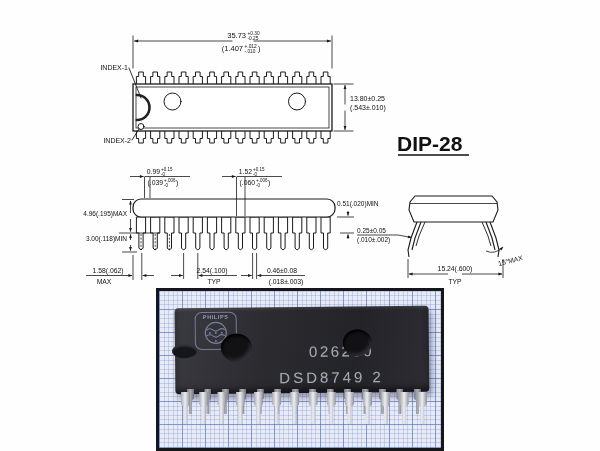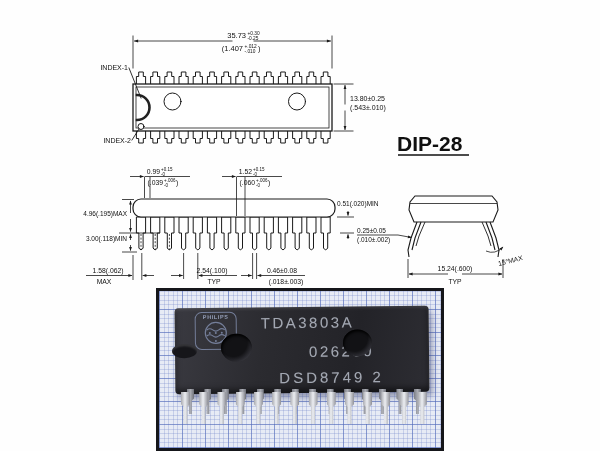--- a/index.html
+++ b/index.html
@@ -260,21 +260,20 @@
       <svg width="38" height="26" viewBox="0 0 38 26">
         <circle cx="19" cy="12" r="10.5" fill="none" stroke="#747e99" stroke-width="1.2"></circle>
         <path d="M10,9 q3,-2.5 6,0 t6,0 t6,0" fill="none" stroke="#747e99" stroke-width="1.1"></path>
         <path d="M10,15 q3,-2.5 6,0 t6,0 t6,0" fill="none" stroke="#747e99" stroke-width="1.1"></path>
         <circle cx="13" cy="12" r="1" fill="#747e99"></circle>
           <circle cx="19" cy="12" r="1" fill="#747e99"></circle>
         <circle cx="25" cy="12" r="1" fill="#747e99"></circle>
           <circle cx="19" cy="20" r="1" fill="#747e99"></circle>
       </svg>
     </div>
-    <div class="mark m1">TDA3803A</div>
     <div class="mark m2">026280</div>
     <div class="mark m3">DSD8749 2</div>
     <div class="dimple d1"></div>
     <div class="dimple d2"></div>
     <div class="edge-notch"></div>
   </div>
   <div class="pins-back">
     <span class="pb"></span>
       <span class="pb"></span>
       <span class="pb"></span>

